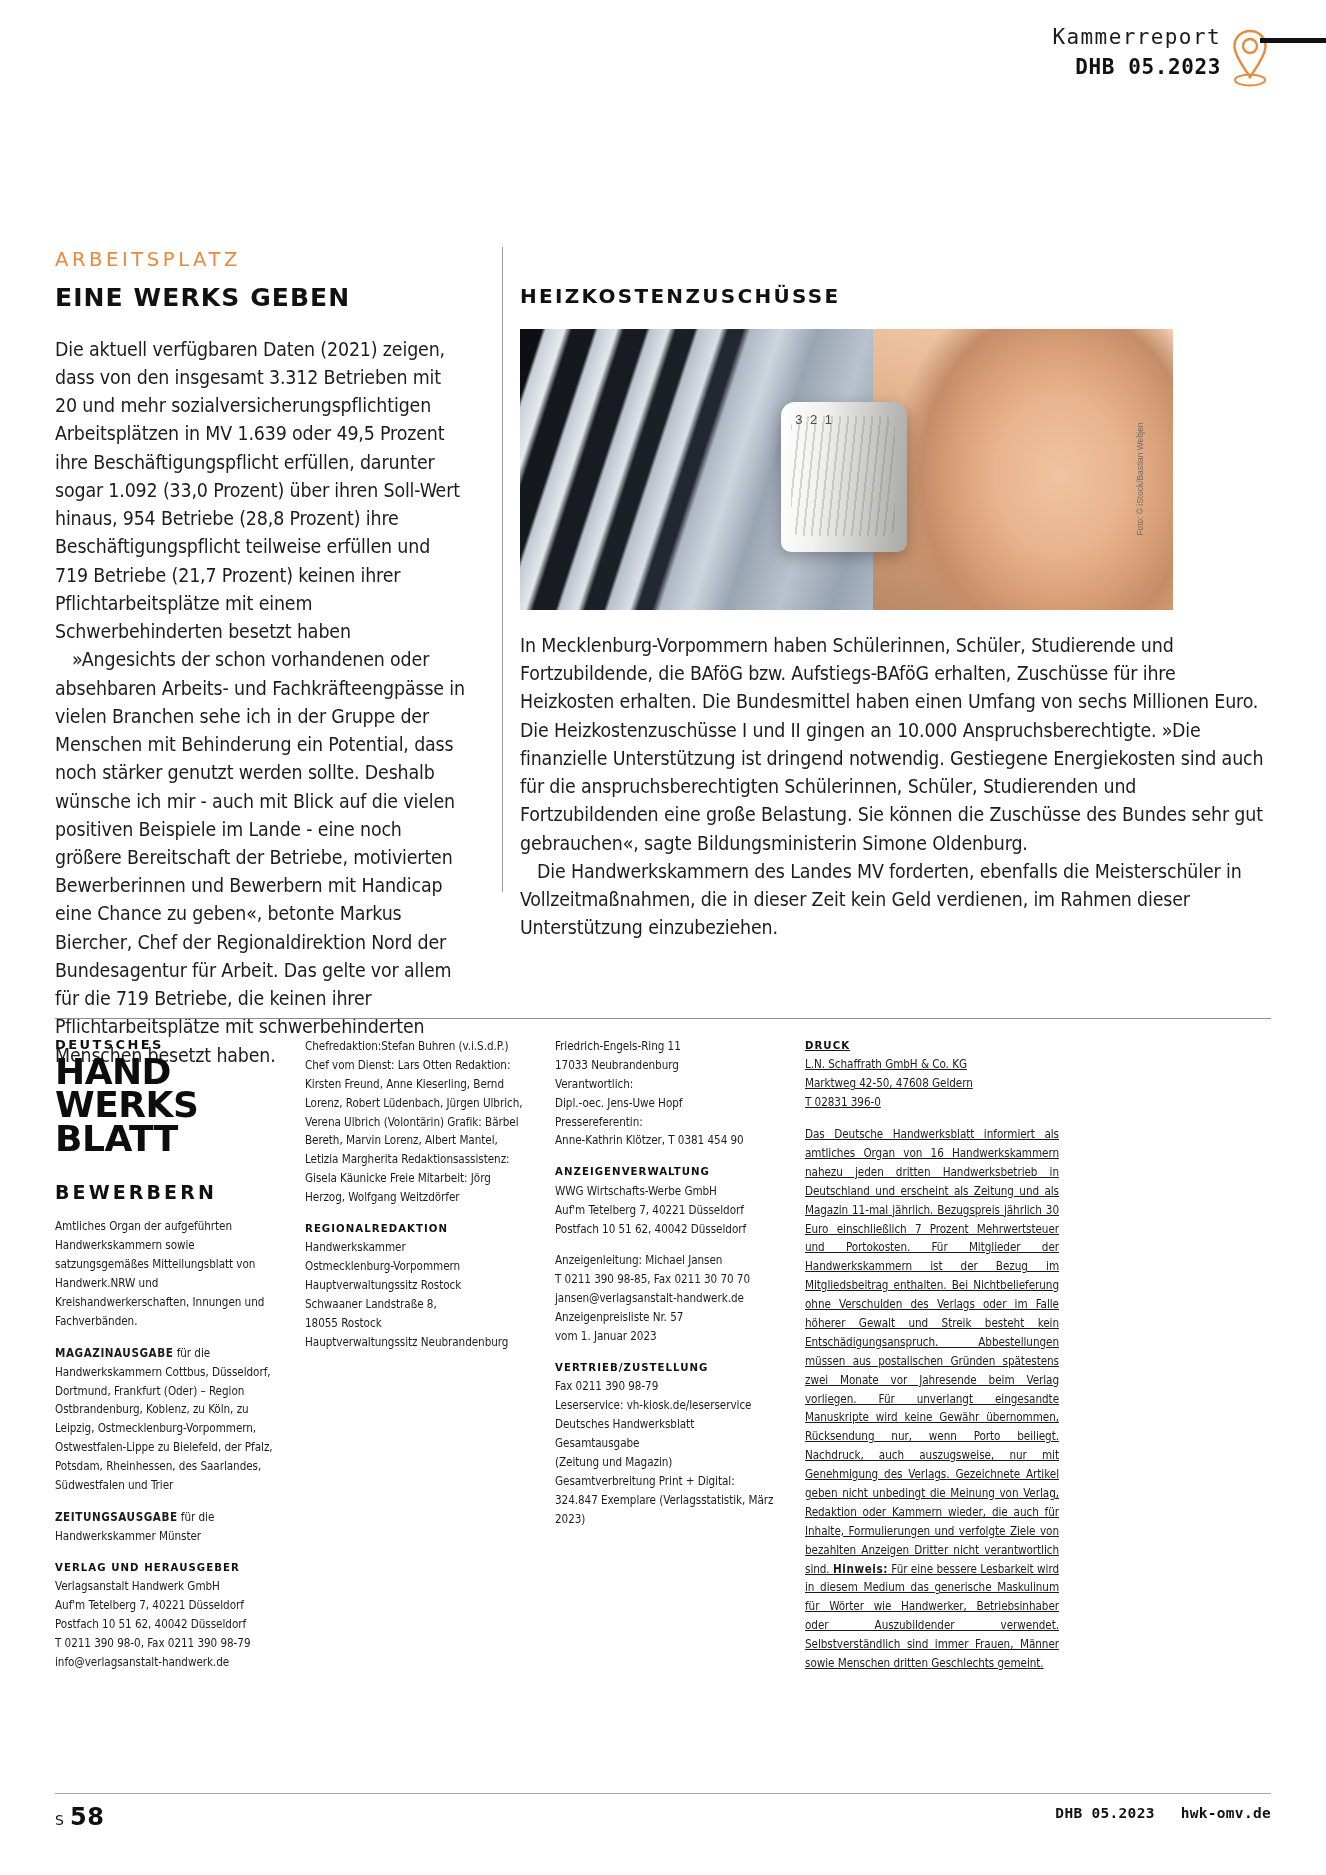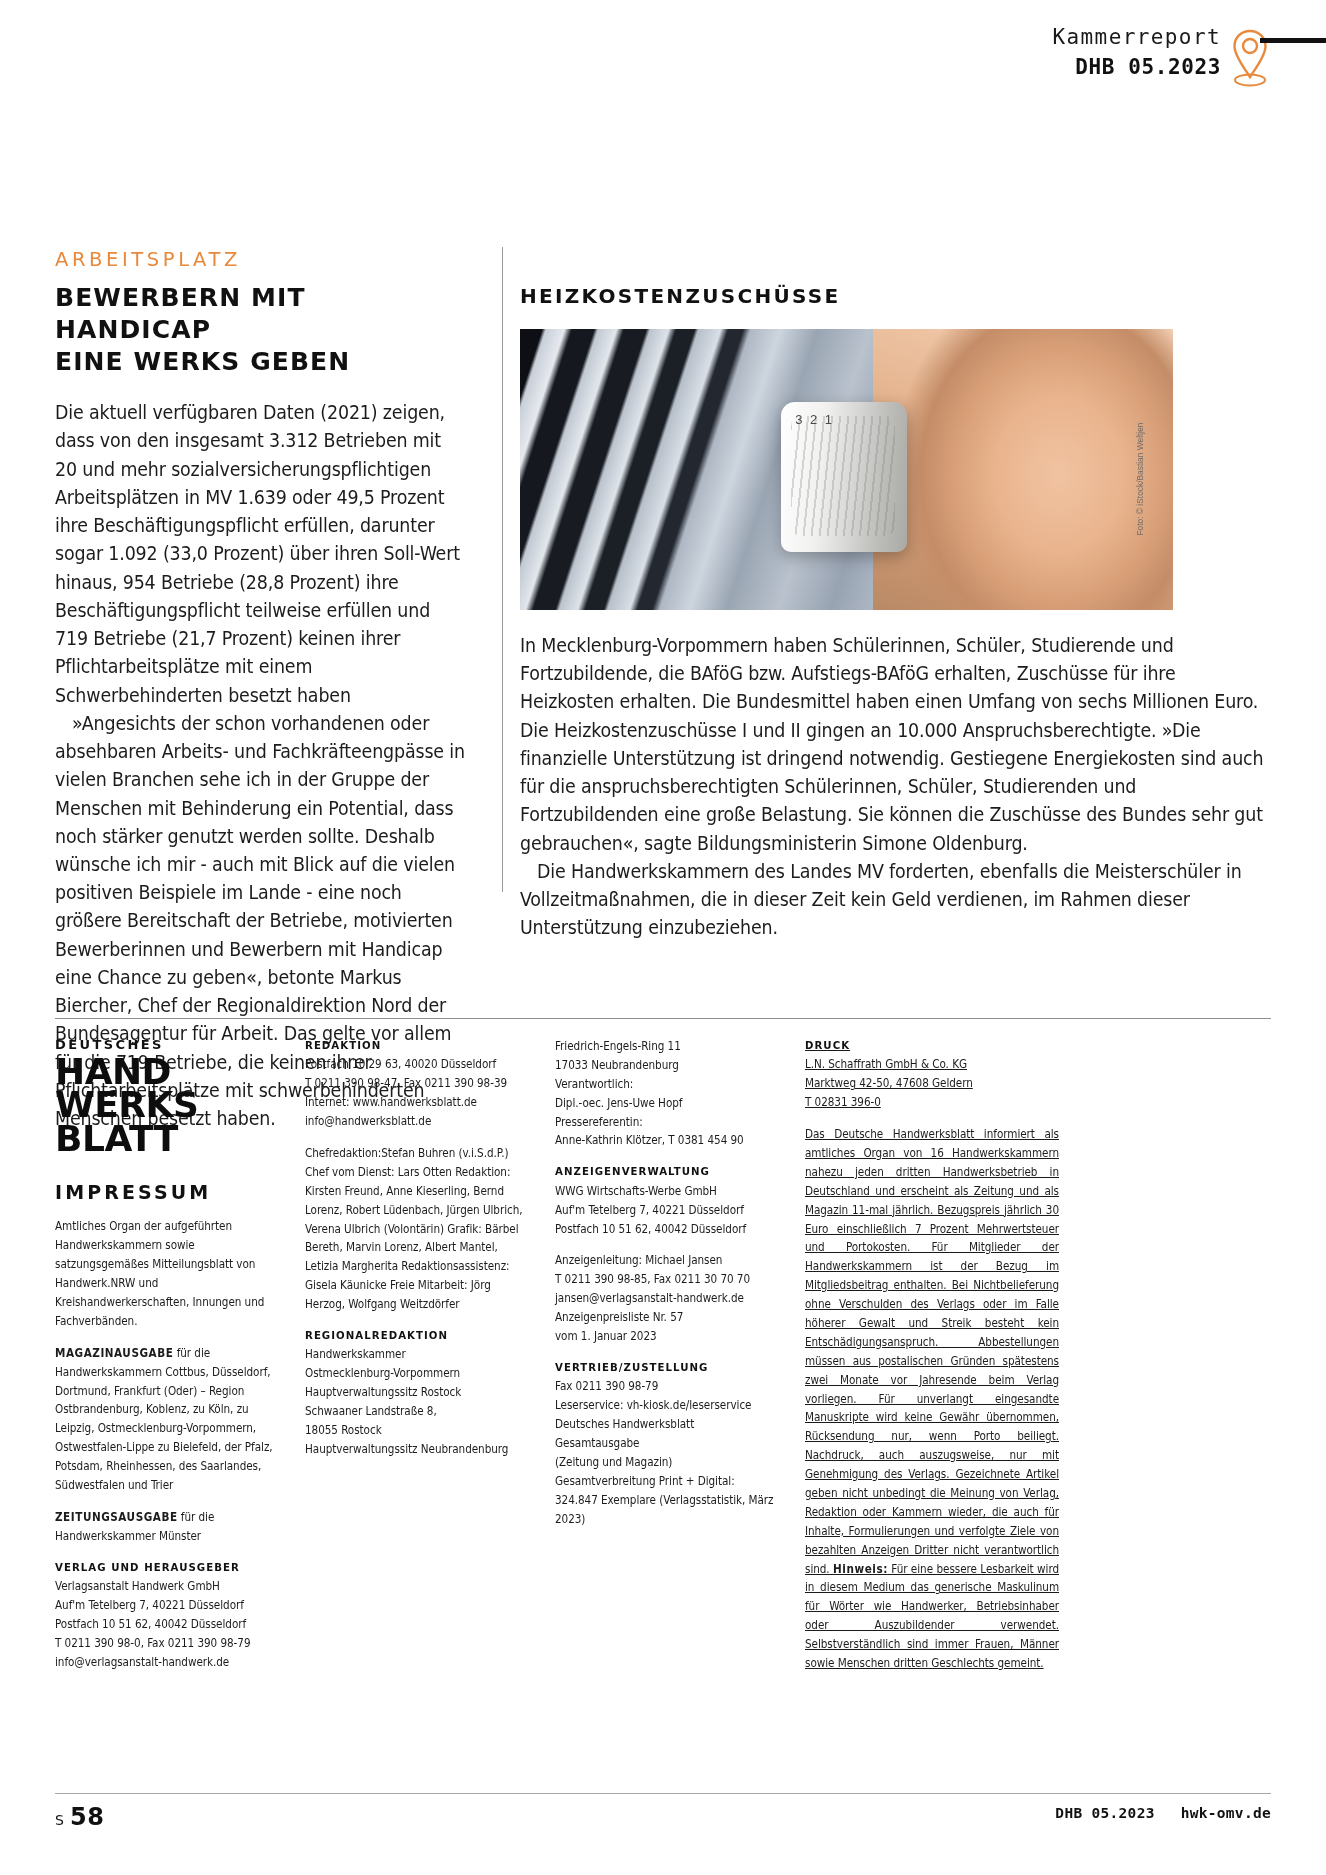--- a/index.html
+++ b/index.html
@@ -203,21 +203,20 @@
     </div>
     <div class="hdr-rule"></div>
   </div>
 
   <div class="articles">
     <div class="vrule"></div>
 
     <div class="col-left">
       <div class="kicker">ARBEITSPLATZ</div>
       <div class="headline">
-        <div>BEWERBERN MIT HANDICAP</div>
         <div>EINE WERKS GEBEN</div>
       </div>
       <div class="body-text">
         <p>Die aktuell verfügbaren Daten (2021) zeigen, dass von den insgesamt 3.312 Betrieben mit 20 und mehr sozialversicherungspflichtigen Arbeitsplätzen in MV 1.639 oder 49,5 Prozent ihre Beschäftigungspflicht erfüllen, darunter sogar 1.092 (33,0 Prozent) über ihren Soll-Wert hinaus, 954 Betriebe (28,8 Prozent) ihre Beschäftigungspflicht teilweise erfüllen und 719 Betriebe (21,7 Prozent) keinen ihrer Pflichtarbeitsplätze mit einem Schwerbehinderten besetzt haben</p>
         <p>»Angesichts der schon vorhandenen oder absehbaren Arbeits- und Fachkräfteengpässe in vielen Branchen sehe ich in der Gruppe der Menschen mit Behinderung ein Potential, dass noch stärker genutzt werden sollte. Deshalb wünsche ich mir - auch mit Blick auf die vielen positiven Beispiele im Lande - eine noch größere Bereitschaft der Betriebe, motivierten Bewerberinnen und Bewerbern mit Handicap eine Chance zu geben«, betonte Markus Biercher, Chef der Regionaldirektion Nord der Bundesagentur für Arbeit. Das gelte vor allem für die 719 Betriebe, die keinen ihrer Pflichtarbeitsplätze mit schwerbehinderten Menschen besetzt haben.</p>
       </div>
     </div>
 
     <div class="col-right">
       <div class="headline-right">HEIZKOSTENZUSCHÜSSE</div>
@@ -241,32 +240,31 @@
     <div class="imp-rule"></div>
     <div class="imp-cols">
 
       <div class="imp-col c1">
         <div class="brand-small">DEUTSCHES</div>
         <div class="brand-big">
           <div>HAND</div>
           <div>WERKS</div>
           <div>BLATT</div>
         </div>
-        <div class="imp-title">IMPRESSUM</div>
+        <div class="imp-title">BEWERBERN</div>
         <div class="imp-text">
           <p>Amtliches Organ der aufgeführten Handwerkskammern sowie satzungsgemäßes Mitteilungsblatt von Handwerk.NRW und Kreishandwerkerschaften, Innungen und Fachverbänden.</p>
           <p><span class="imp-inline-head">MAGAZINAUSGABE</span><span> für die Handwerkskammern Cottbus, Düsseldorf, Dortmund, Frankfurt (Oder) – Region Ostbrandenburg, Koblenz, zu Köln, zu Leipzig, Ostmecklenburg-Vorpommern, Ostwestfalen-Lippe zu Bielefeld, der Pfalz, Potsdam, Rheinhessen, des Saarlandes, Südwestfalen und Trier</span></p>
           <p><span class="imp-inline-head">ZEITUNGSAUSGABE</span><span> für die Handwerkskammer Münster</span></p>
           <p><span class="imp-head">VERLAG UND HERAUSGEBER</span><span class="pre">Verlagsanstalt Handwerk GmbH<br>Auf'm Tetelberg 7, 40221 Düsseldorf<br>Postfach 10 51 62, 40042 Düsseldorf<br>T 0211 390 98-0, Fax 0211 390 98-79<br>info@verlagsanstalt-handwerk.de</span></p>
         </div>
       </div>
 
       <div class="imp-col c2">
         <div class="imp-text">
-          <p><span class="imp-head">REDAKTION</span><span class="pre">Postfach 10 29 63, 40020 Düsseldorf<br>T 0211 390 98-47, Fax 0211 390 98-39<br>Internet: www.handwerksblatt.de<br>info@handwerksblatt.de</span></p>
           <p><span class="pre">Chefredaktion:</span><span>Stefan Buhren (v.i.S.d.P.)
 Chef vom Dienst: Lars Otten
 Redaktion: Kirsten Freund, Anne Kieserling, Bernd Lorenz, Robert Lüdenbach, Jürgen Ulbrich, Verena Ulbrich (Volontärin)
 Grafik: Bärbel Bereth, Marvin Lorenz, Albert Mantel, Letizia Margherita
 Redaktionsassistenz: Gisela Käunicke
 Freie Mitarbeit: Jörg Herzog, Wolfgang Weitzdörfer</span></p>
           <p><span class="imp-head">REGIONALREDAKTION</span><span class="pre">Handwerkskammer<br>Ostmecklenburg-Vorpommern<br>Hauptverwaltungssitz Rostock<br>Schwaaner Landstraße 8,<br>18055 Rostock<br>Hauptverwaltungssitz Neubrandenburg</span></p>
         </div>
       </div>
 

